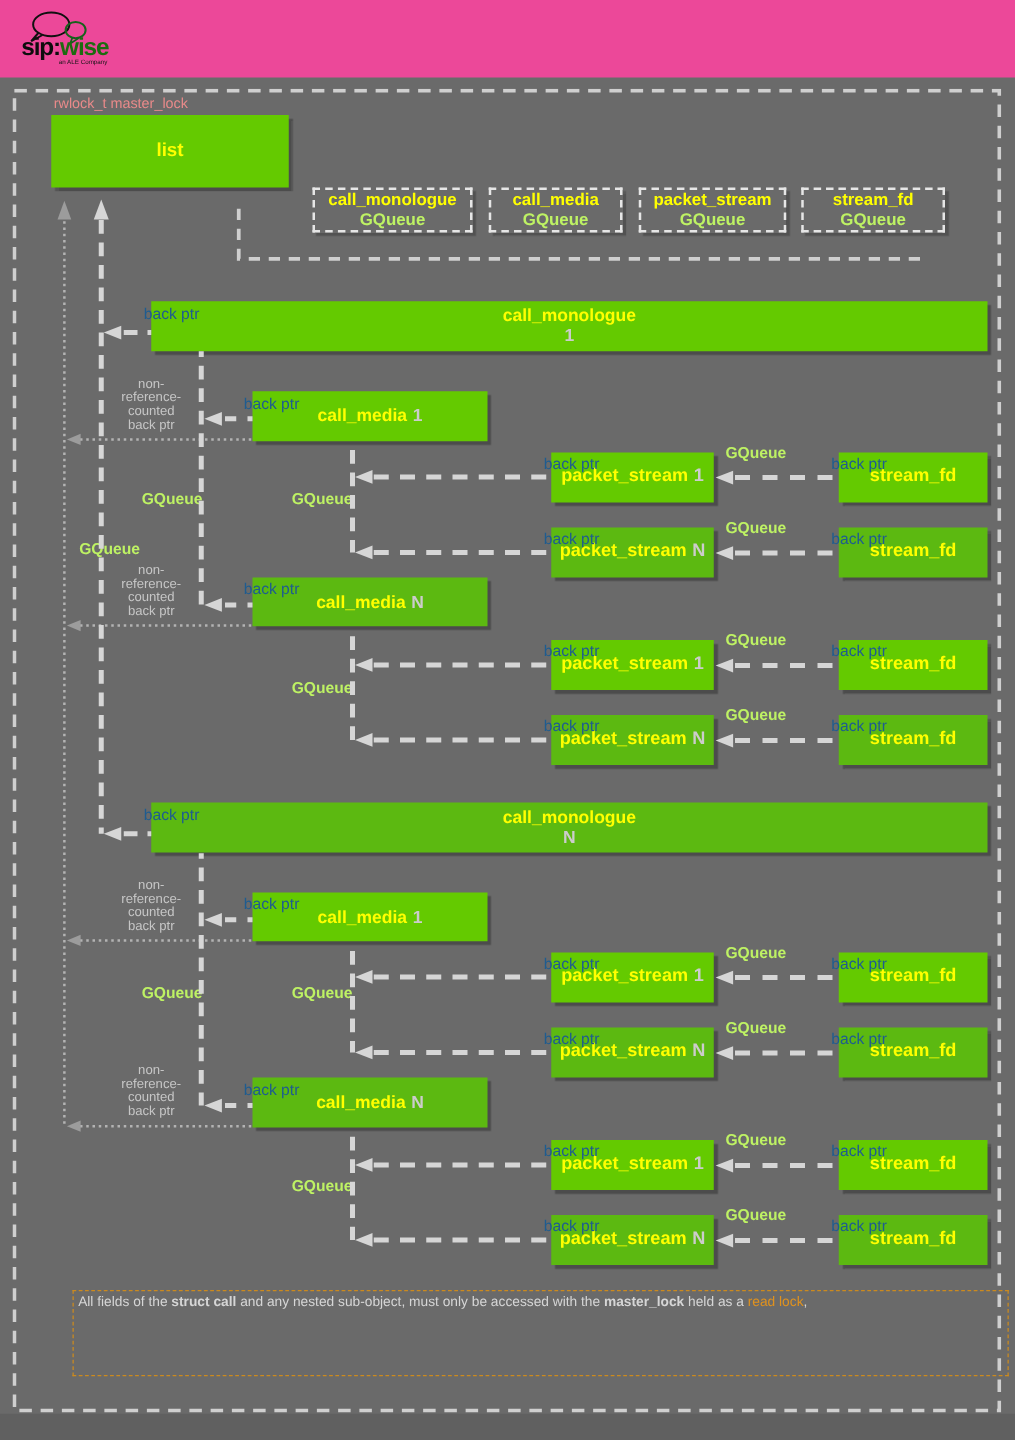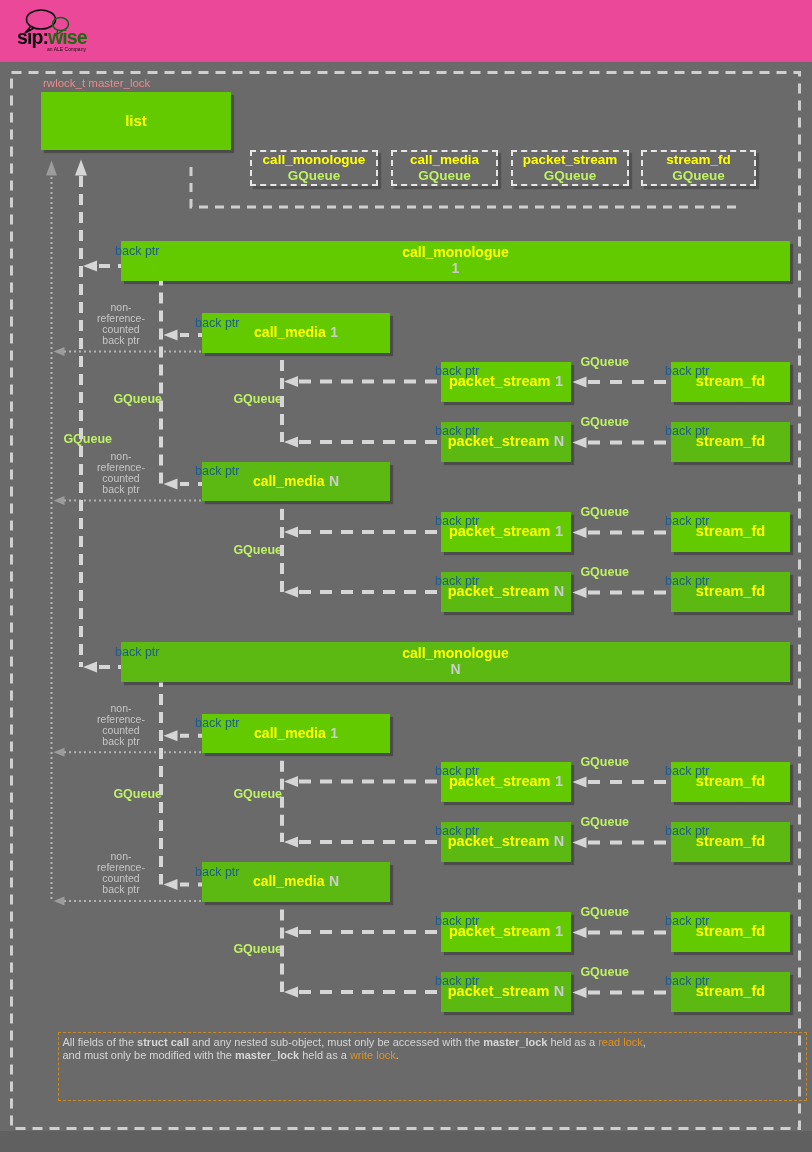--- a/index.html
+++ b/index.html
@@ -146,21 +146,20 @@
 <div class="ob abs" style="left:569px;top:964.9px;width:60px;height:12px;font-size:12.5px;text-align:right;">GQueue</div>
 <div class="ob abs" style="left:102px;top:392px;width:60px;height:13px;font-size:12.5px;text-align:right;">GQueue</div>
 <div class="ob abs" style="left:222px;top:392px;width:60px;height:13px;font-size:12.5px;text-align:right;">GQueue</div>
 <div class="ob abs" style="left:52px;top:432px;width:60px;height:13px;font-size:12.5px;text-align:right;">GQueue</div>
 <div class="ob abs" style="left:222px;top:543px;width:60px;height:13px;font-size:12.5px;text-align:right;">GQueue</div>
 <div class="ob abs" style="left:102px;top:787px;width:60px;height:13px;font-size:12.5px;text-align:right;">GQueue</div>
 <div class="ob abs" style="left:222px;top:787px;width:60px;height:13px;font-size:12.5px;text-align:right;">GQueue</div>
 <div class="ob abs" style="left:222px;top:942px;width:60px;height:13px;font-size:12.5px;text-align:right;">GQueue</div>
 <div class="note">
 <div>All fields of the <b>struct call</b> and any nested sub-object, must only be accessed with the <b>master_lock</b> held as a <span class="olink">read lock</span>,</div>
-<div>and must only be modified with the <b>master_lock</b> held as a <span class="olink">write lock</span>.</div>
 <div>&nbsp;</div>
 </div>
 <svg width="812" height="1152" viewBox="0 0 812 1152" style="pointer-events:none">
 <polyline points="191,167 191,207 741,207" fill="none" stroke="#cfcfcf" stroke-width="3" stroke-dasharray="9,7"></polyline>
 <line x1="99" y1="266" x2="121" y2="266" stroke="#d6d6d6" stroke-width="4" stroke-dasharray="11,8"></line>
 <path d="M83 266 L97 260.5 L97 271.5 Z" fill="#d6d6d6"></path>
 <line x1="180" y1="335" x2="202" y2="335" stroke="#d6d6d6" stroke-width="4" stroke-dasharray="9,9"></line>
 <path d="M163.5 335 L177.5 329.5 L177.5 340.5 Z" fill="#d6d6d6"></path>
 <line x1="64" y1="351.5" x2="202" y2="351.5" stroke="#b3b3b3" stroke-width="2" stroke-dasharray="2,3"></line>
 <path d="M53.5 351.5 L64.5 347.0 L64.5 356.0 Z" fill="#9c9c9c"></path>

